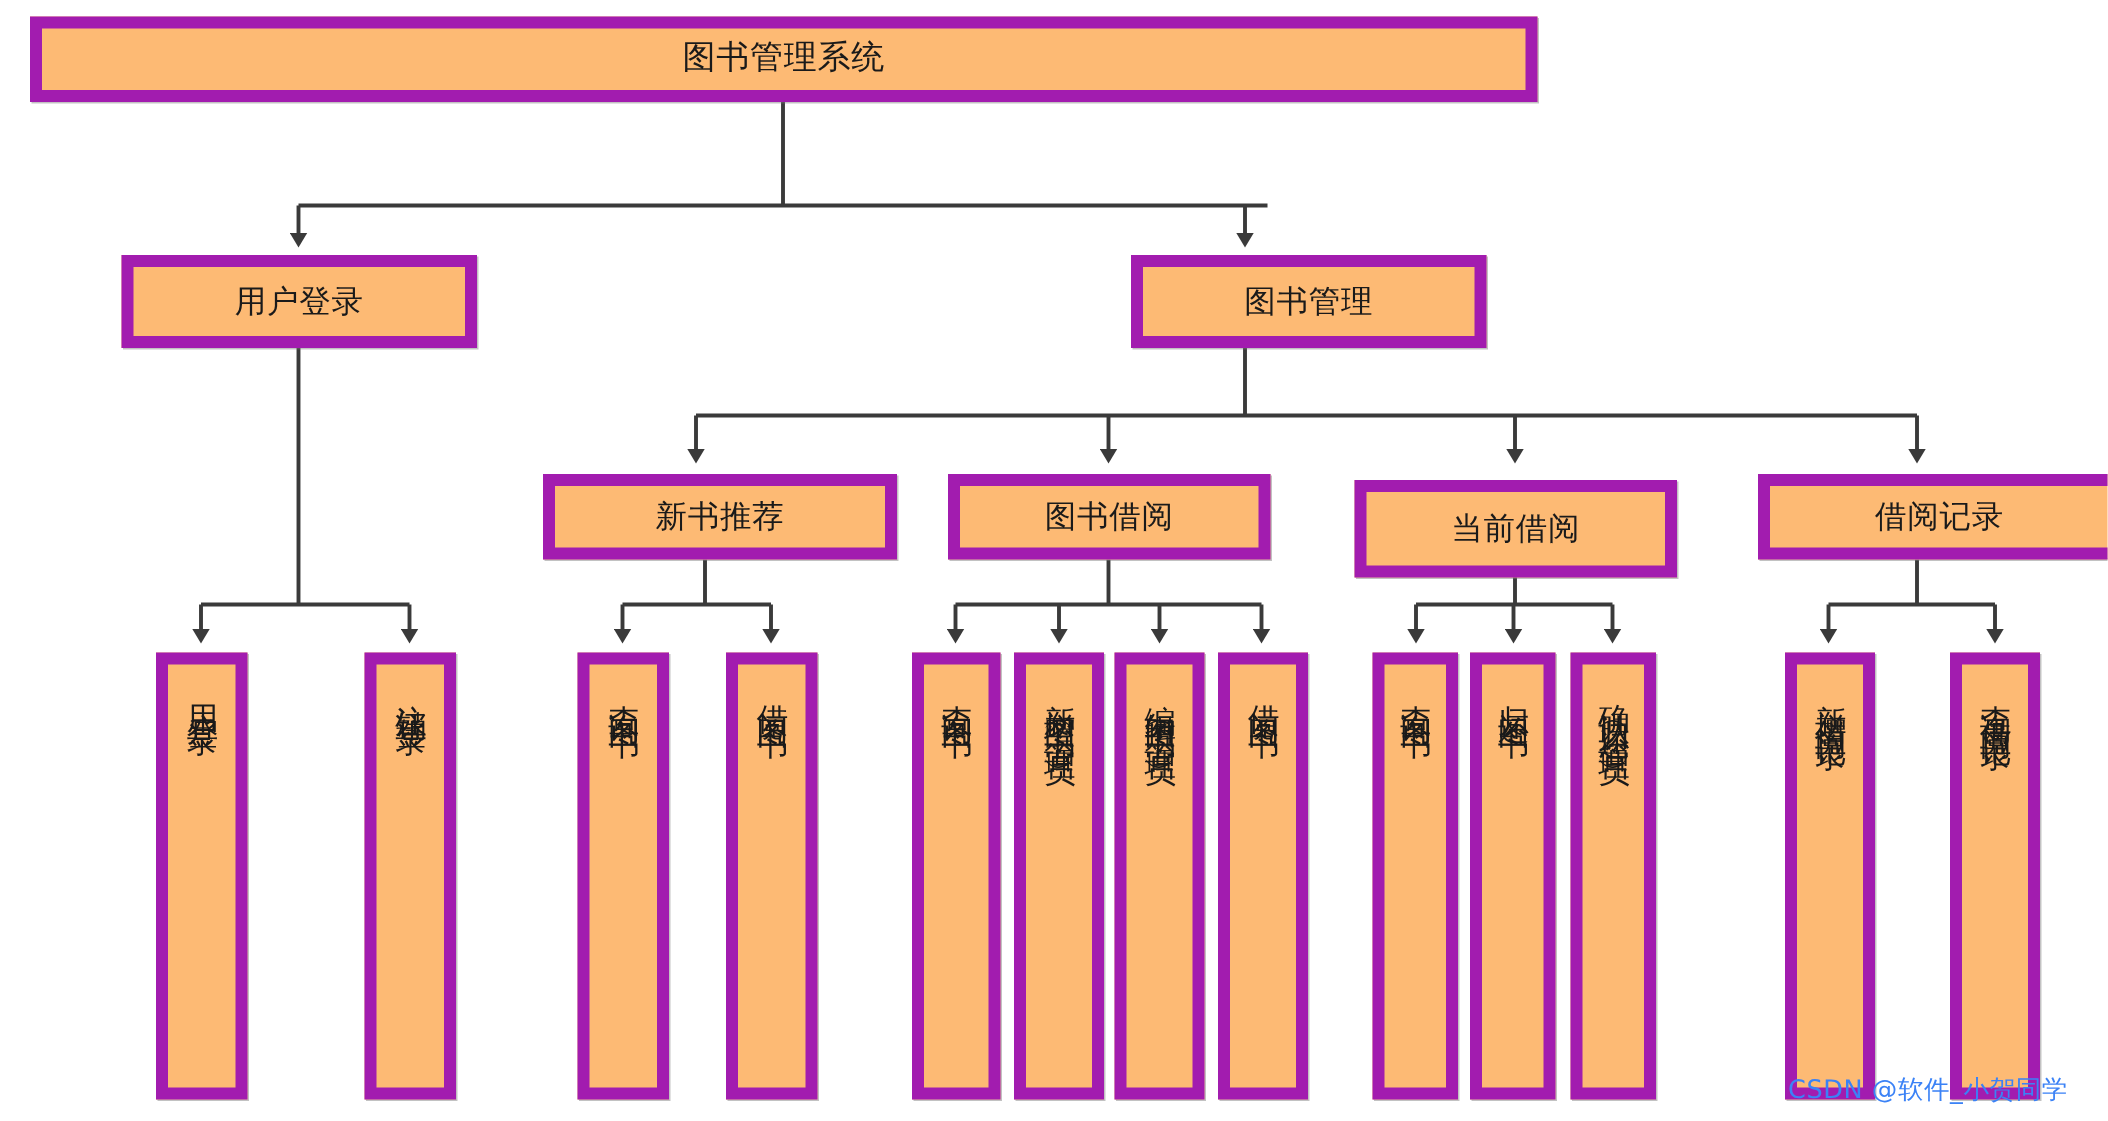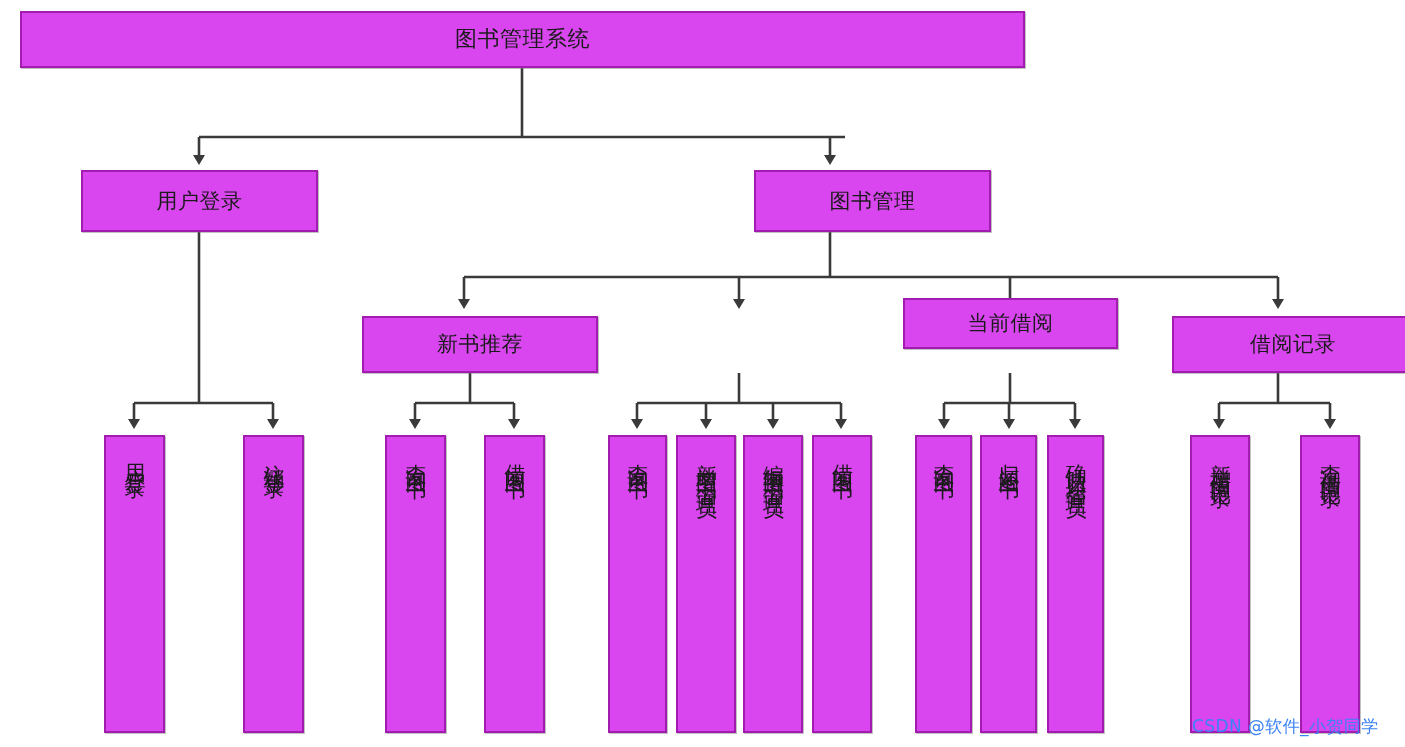--- a/index.html
+++ b/index.html
@@ -23,22 +23,22 @@
     position: absolute;
     left: 0;
     top: 0;
     width: 1405px;
     height: 747px;
     pointer-events: none;
   }
   .node {
     position: absolute;
     box-sizing: border-box;
-    border: 2px solid #a21caf;
-    background: #d946ef;
+    border: 8px solid #a21caf;
+    background: #fdba74;
     display: flex;
     align-items: center;
     justify-content: center;
     color: #1a1a1a;
     box-shadow: 1px 1px 0 rgba(120,120,120,0.45);
   }
   .node-label {
     text-align: center;
     line-height: 1.28;
     letter-spacing: 0.5px;
@@ -135,21 +135,24 @@
   <div class="node horizontal" style="left:81px; top:170px; width:237px; height:62px;">
     <span class="node-label">用户登录</span>
   </div>
   <div class="node horizontal" style="left:754px; top:170px; width:237px; height:62px;">
     <span class="node-label">图书管理</span>
   </div>
 
   <div class="node horizontal" style="left:362px; top:316px; width:236px; height:57px;">
     <span class="node-label">新书推荐</span>
   </div>
-  <div class="node horizontal" style="left:903px; top:298px; width:215px; height:51px;">
+  <div class="node horizontal" style="left:632px; top:316px; width:215px; height:57px;">
+    <span class="node-label">图书借阅</span>
+  </div>
+  <div class="node horizontal" style="left:903px; top:320px; width:215px; height:65px;">
     <span class="node-label">当前借阅</span>
   </div>
   <div class="node horizontal" style="left:1172px; top:316px; width:242px; height:57px;">
     <span class="node-label">借阅记录</span>
   </div>
 
   <div class="node vertical" style="left:104px; top:435px; width:61px; height:298px;">
     <span class="node-label">用户登录</span>
   </div>
   <div class="node vertical" style="left:243px; top:435px; width:61px; height:298px;">

